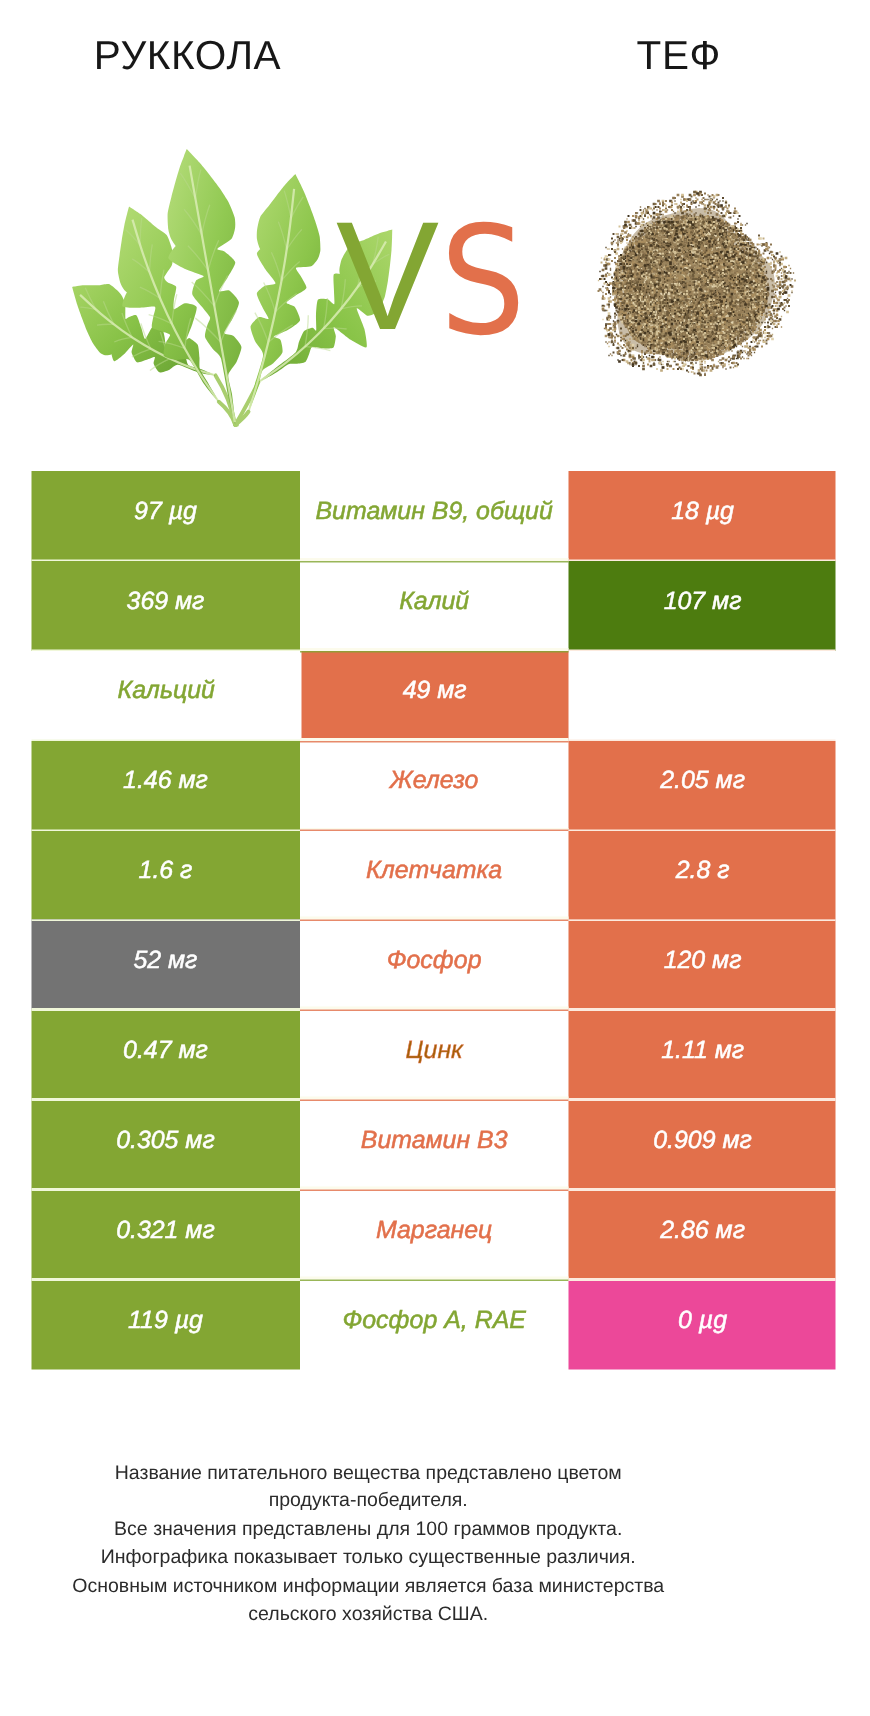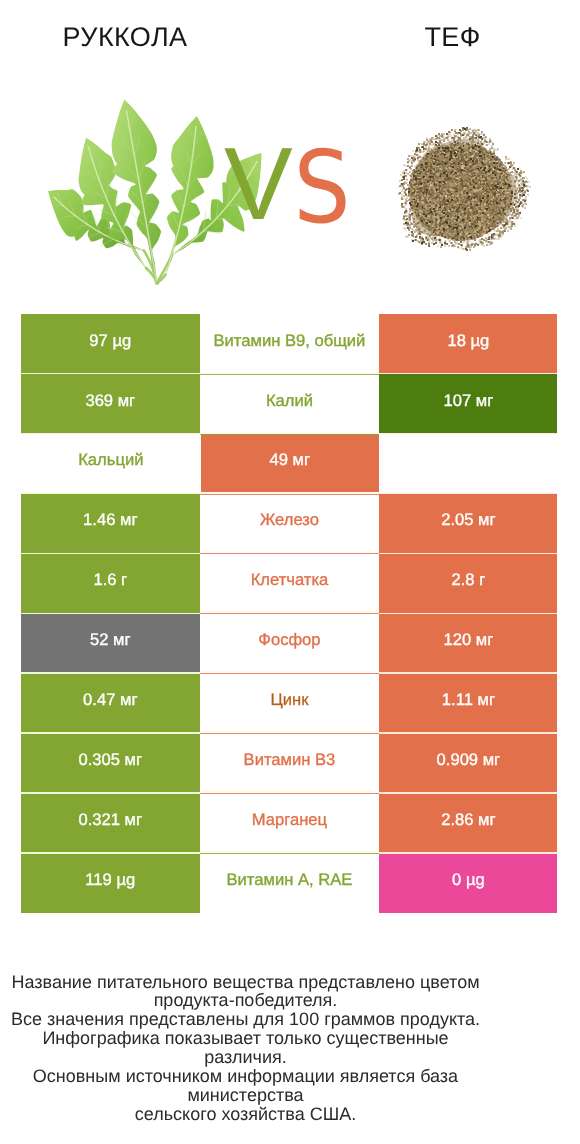--- a/index.html
+++ b/index.html
@@ -15,34 +15,34 @@
   #title-right{left:355px;width:195px;}
 
   .hero{position:absolute;left:0;top:0;width:580px;height:300px;}
   .hero-svg{position:absolute;left:0;top:0;}
 
   .vs{position:absolute;font-weight:400;line-height:1;}
   #vs-v{left:224px;top:132.2px;font-size:103px;color:#83a633;font-family:"Liberation Sans",sans-serif;}
   #vs-s{left:293.4px;top:137.6px;font-size:100px;color:#e2704b;font-family:"DejaVu Sans Condensed","DejaVu Sans",sans-serif;}
 
   .table{position:absolute;left:21px;top:314px;width:537px;height:599px;}
-  .row{position:relative;display:flex;height:59.9px;width:537px;}
+  .row{position:relative;display:flex;height:59.9px;width:537px;font-style:italic;}
   .cell{display:flex;align-items:center;justify-content:center;box-sizing:border-box;height:100%;padding-bottom:6.6px;}
   .c-left{width:178.6px;color:#fff;font-size:16.6px;font-weight:400;-webkit-text-stroke:0.35px #fff;letter-spacing:0;}
   .c-mid{width:179.7px;background:#fff;font-size:16.6px;font-weight:400;letter-spacing:0;}
   .c-right{width:178.2px;color:#fff;font-size:16.6px;font-weight:400;-webkit-text-stroke:0.35px #fff;letter-spacing:0;}
   .sep{position:absolute;left:0;top:-2px;width:537px;height:3px;}
   .sep i{position:absolute;display:block;}
   .sep .s1{left:0;top:1.1px;width:178.6px;height:1.4px;background:#f0f7d9;}
   .sep .s2{left:178.6px;top:1.85px;width:179.7px;height:1.0px;opacity:0.82;}
   .sep .s2b{left:178.6px;top:0px;width:179.7px;height:1.9px;background:#fcfbec;}
   .sep .s3{left:358.3px;top:1.1px;width:178.2px;height:1.4px;background:#fceade;}
 
   .footer{position:absolute;left:0;top:972.5px;width:491px;text-align:center;color:#2b2b2b;
-          font-size:18px;line-height:18.96px;}
+          font-size:13px;line-height:18.96px;}
 </style>
 </head>
 <body>
 
 <div class="page">
 
   <div class="titles">
     <div class="title" id="title-left">РУККОЛА</div>
     <div class="title" id="title-right">ТЕФ</div>
   </div>
@@ -273,21 +273,21 @@
         <div class="cell c-right" style="background:#e2704b">2.86 мг</div>
         <div class="sep">
           <i class="s1"></i>
           <i class="s2b"></i>
           <i class="s2" style="background:#e2704b"></i>
           <i class="s3"></i>
         </div>
       </div>
       <div class="row">
         <div class="cell c-left" style="background:#83a633">119 µg</div>
-        <div class="cell c-mid" style="color:#83a633;-webkit-text-stroke:0.35px #83a633">Витамин A, RAE</div>
+        <div class="cell c-mid" style="color:#83a633;-webkit-text-stroke:0.35px #83a633">Фосфор A, RAE</div>
         <div class="cell c-right" style="background:#ec4899">0 µg</div>
         <div class="sep">
           <i class="s1"></i>
           <i class="s2b"></i>
           <i class="s2" style="background:#83a633"></i>
           <i class="s3"></i>
         </div>
       </div>
     </div>
 

